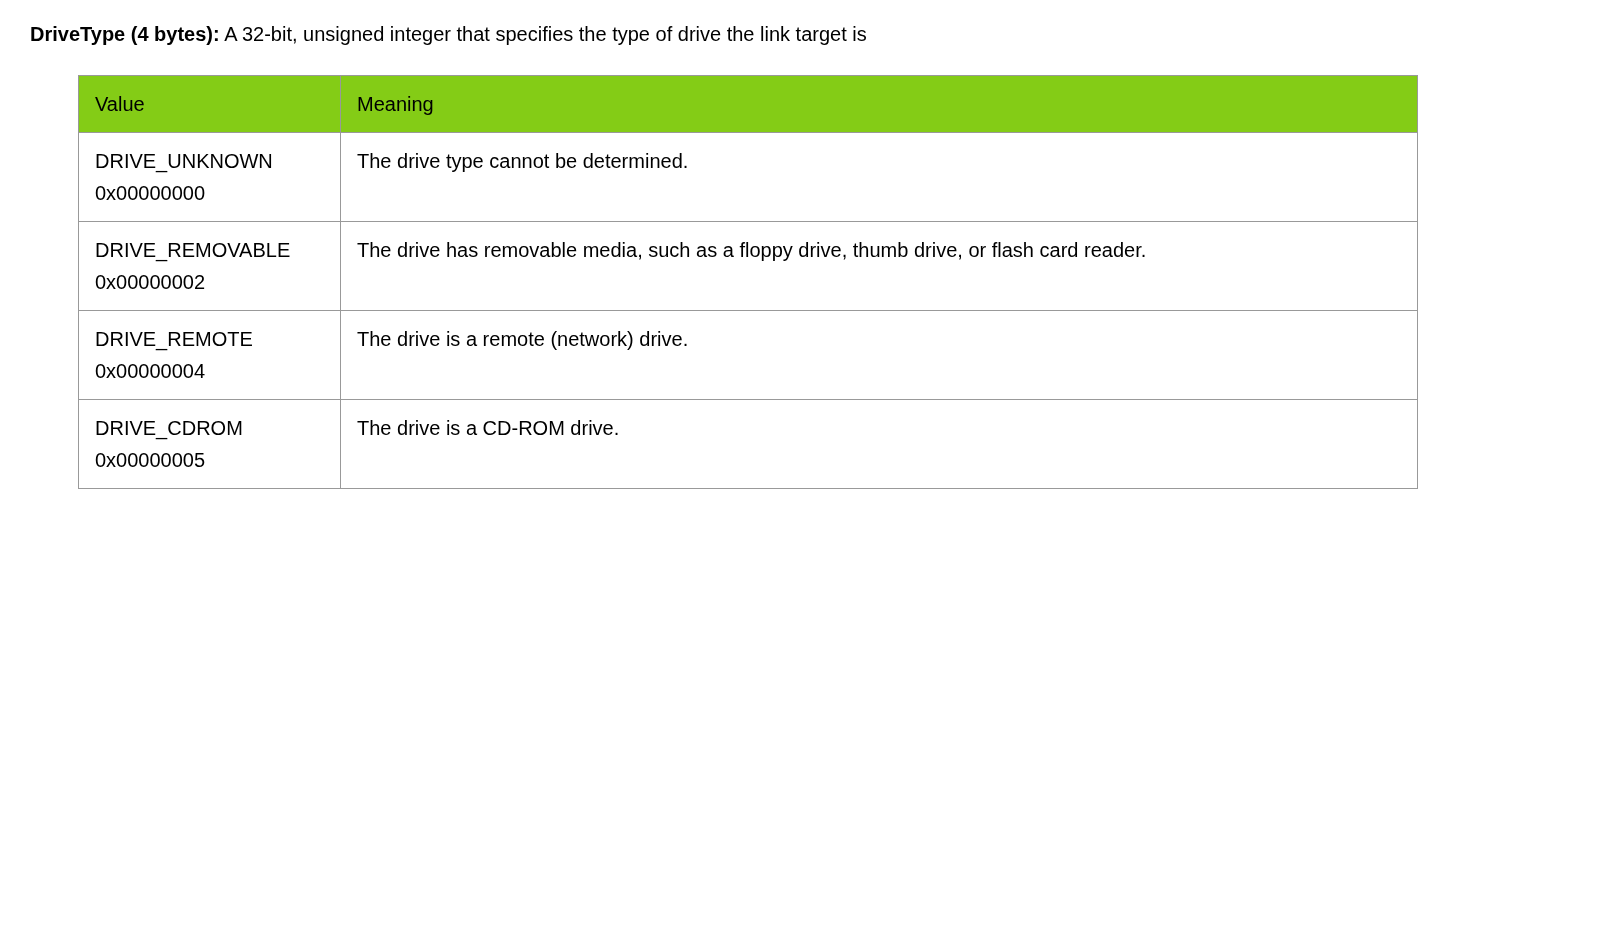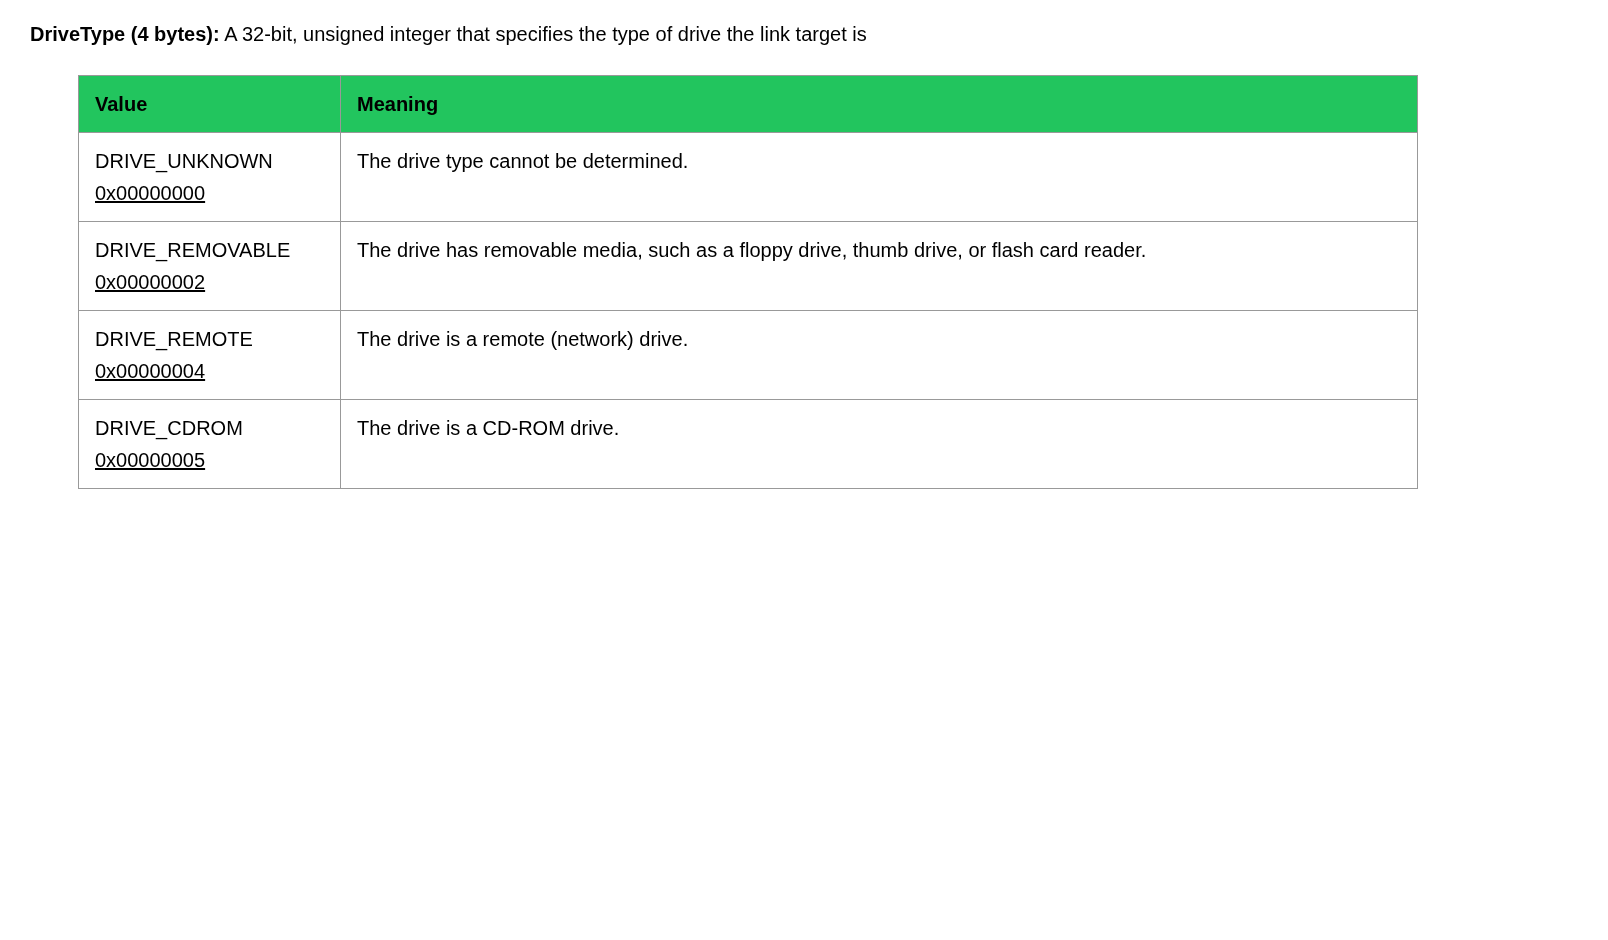--- a/index.html
+++ b/index.html
@@ -29,33 +29,32 @@
       width: 100%;
       max-width: 1340px;
     }
     th, td {
       border: 1px solid #999;
       text-align: left;
       vertical-align: top;
       padding: 14px 16px;
     }
     th {
-      background: #22c55e;
-      font-weight: bold;
+      background: #84cc16;
+      font-weight: normal;
     }
     .value-cell {
       white-space: nowrap;
     }
     .value-name {
       display: block;
     }
     .value-hex {
       display: block;
       margin-top: 4px;
-      text-decoration: underline;
     }
     col.value-col {
       width: 262px;
     }
   </style>
 </head>
 <body>
 
 <div class="field-description">
   <span class="field-name">DriveType (4 bytes):</span><span> A 32-bit, unsigned integer that specifies the type of drive the link target is</span>

